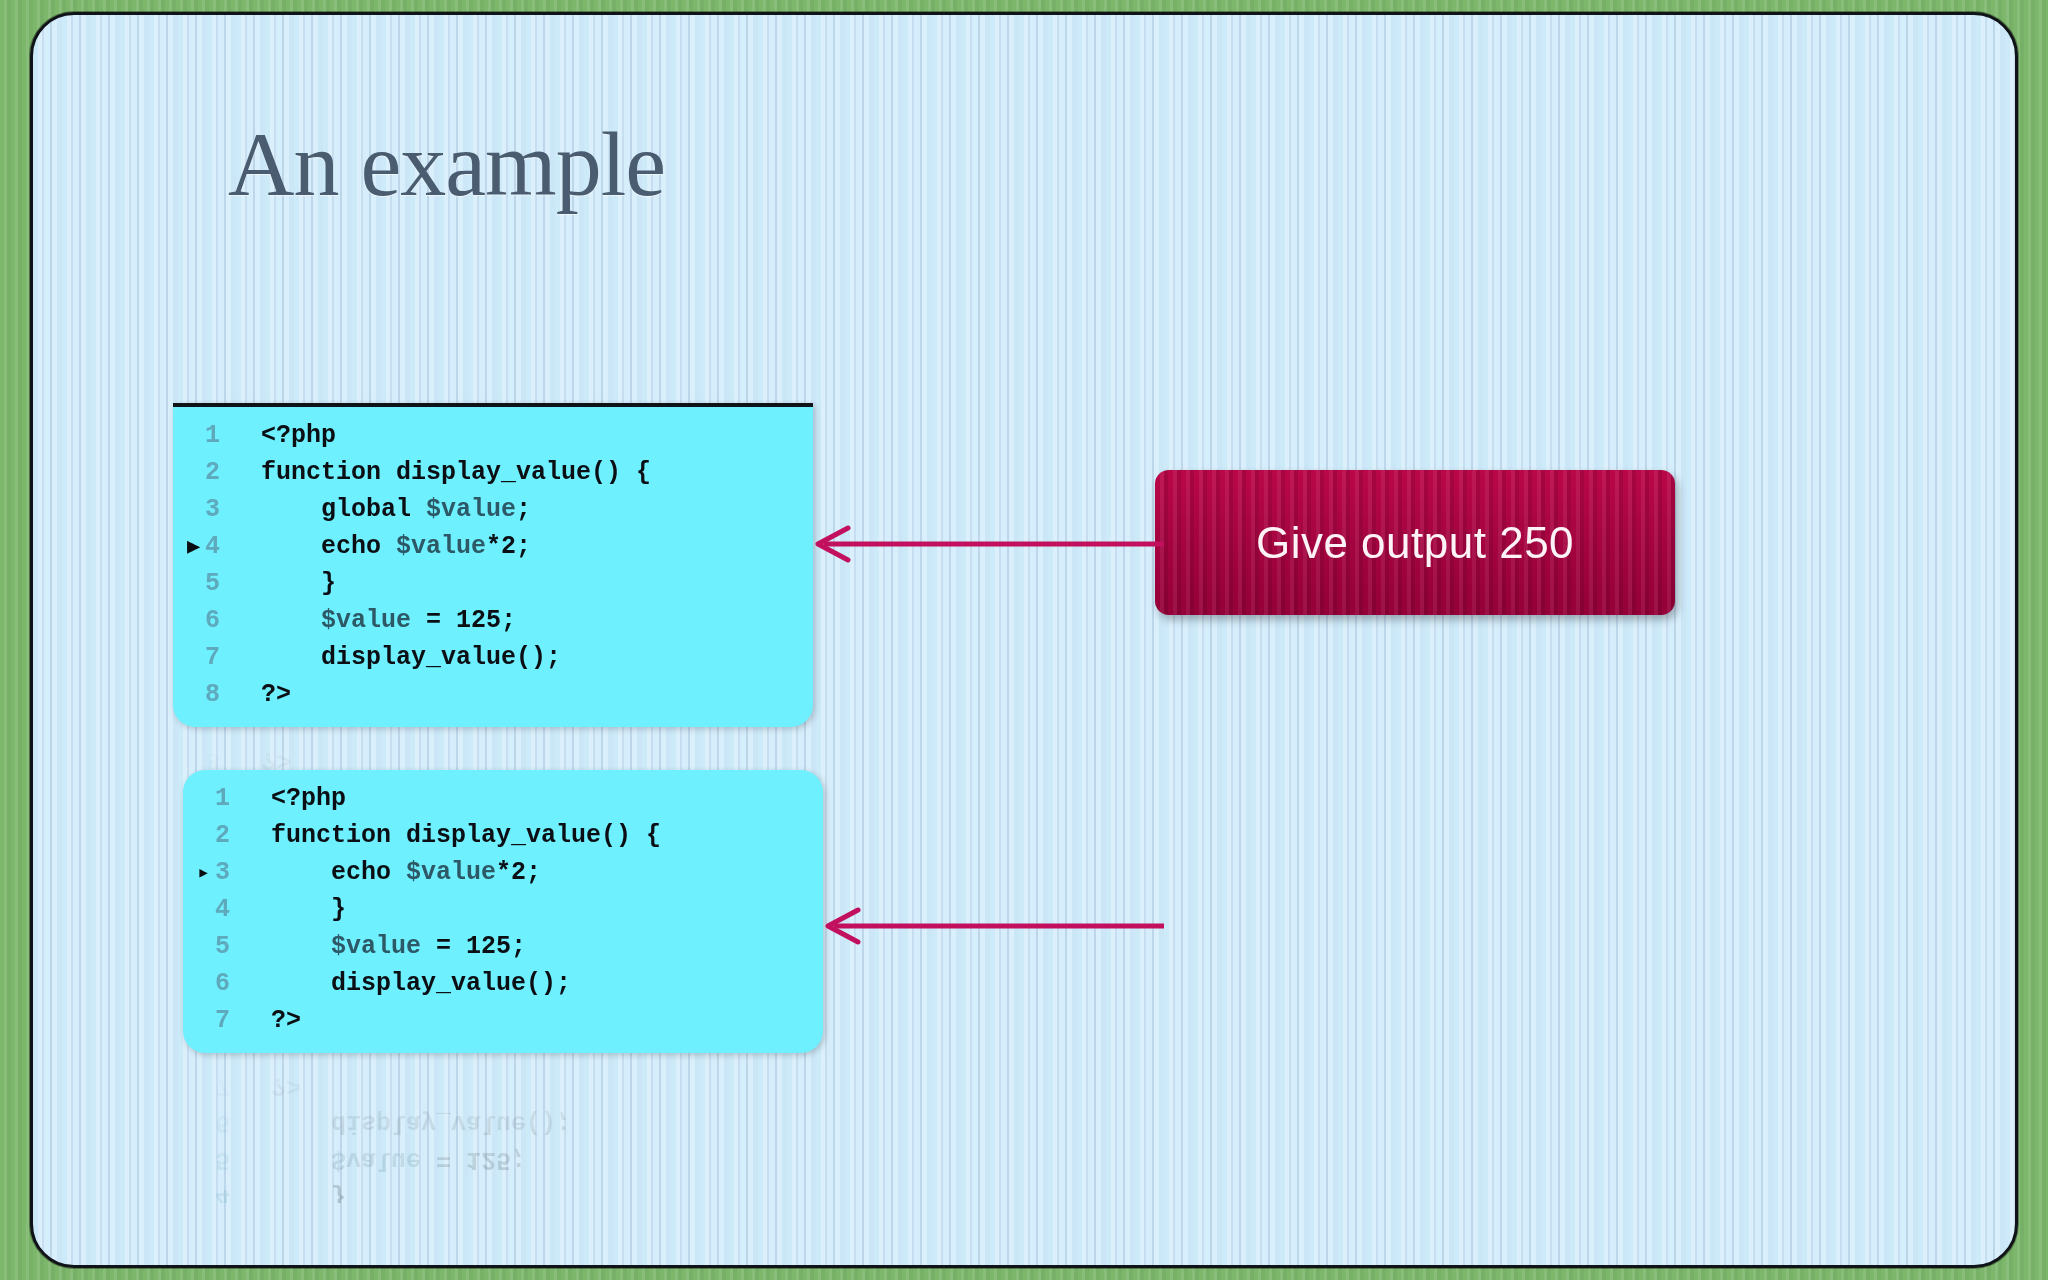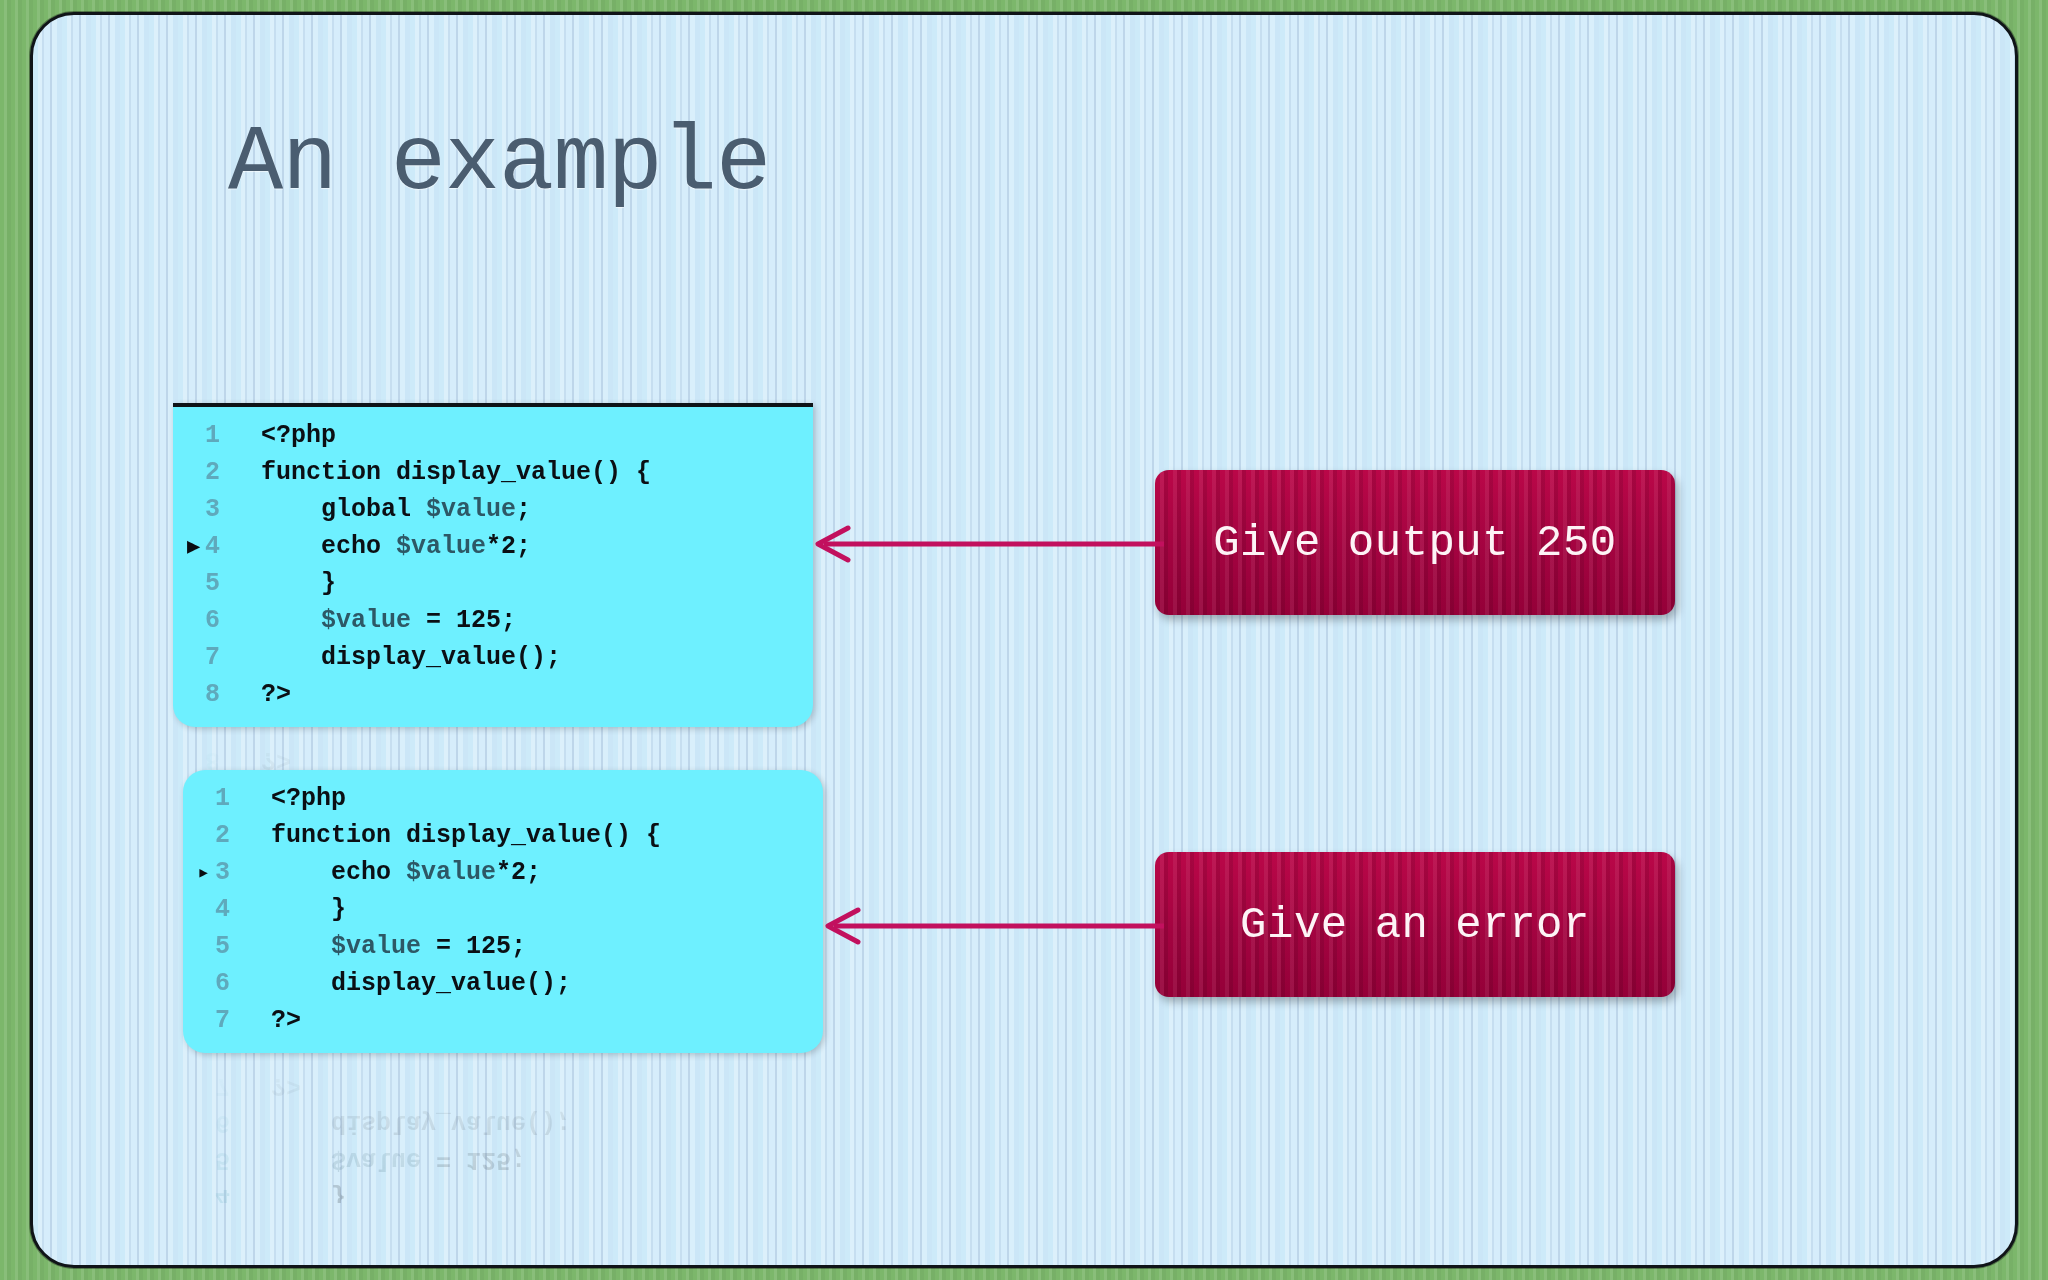--- a/index.html
+++ b/index.html
@@ -43,21 +43,21 @@
   }
 
   
   #title {
     position:absolute;
     left:195px; top:96px;
     font-size:92px;
     font-weight:400;
     letter-spacing:-1px;
     color:#4a5d70;
-    font-family:Liberation Mono, monospace;
+    font-family:Liberation Serif, serif;
     text-shadow:0 1px 1px rgba(255,255,255,0.6);
     white-space:nowrap;
   }
 
   
   .codewrap { position:absolute; }
 
   .code {
     position:relative;
     background:#6ef0ff;
@@ -114,21 +114,21 @@
     border-radius:14px;
     background:#ab0442;
     background-image:
       repeating-linear-gradient(90deg,
         rgba(255,255,255,0.00) 0px, rgba(255,255,255,0.00) 5px,
         rgba(255,255,255,0.07) 5px, rgba(255,255,255,0.07) 9px,
         rgba(0,0,0,0.10)       9px, rgba(0,0,0,0.10)       13px),
       linear-gradient(180deg, #ba0748 0%, #a30340 55%, #940038 100%);
     display:flex; align-items:center; justify-content:center;
     color:#fdf3f6;
-    font-family:Liberation Mono, monospace;
+    font-family:Liberation Sans, sans-serif;
     font-size:44px;
     letter-spacing:0.5px;
     box-shadow:3px 5px 9px rgba(0,0,0,0.28);
   }
 
   
   .arrow { position:absolute; }
 </style>
 </head>
 <body>
@@ -175,23 +175,20 @@
           <div class="cl"><span class="marker"></span><span class="ln">6</span><span class="src">    display_value();</span></div>
           <div class="cl"><span class="marker"></span><span class="ln">7</span><span class="src">?&gt;</span></div>
         </div>
       </div>
   </div>
 
   <div class="callout" style="left:1122px; top:455px; width:520px; height:145px;">
     <span>Give output 250</span>
   </div>
 
-  <div class="callout" style="left:1122px; top:837px; width:520px; height:145px;">
-    <span>Give an error</span>
-  </div>
 
   <svg class="arrow" style="left:775px; top:505px;" width="360" height="48" viewBox="0 0 360 48">
     <line x1="356" y1="24" x2="16" y2="24" stroke="#c2105e" stroke-width="5"></line>
     <polyline points="40,8 10,24 40,40" fill="none" stroke="#c2105e" stroke-width="5" stroke-linecap="round" stroke-linejoin="round"></polyline>
   </svg>
 
   <svg class="arrow" style="left:785px; top:887px;" width="350" height="48" viewBox="0 0 350 48">
     <line x1="346" y1="24" x2="16" y2="24" stroke="#c2105e" stroke-width="5"></line>
     <polyline points="40,8 10,24 40,40" fill="none" stroke="#c2105e" stroke-width="5" stroke-linecap="round" stroke-linejoin="round"></polyline>
   </svg>

